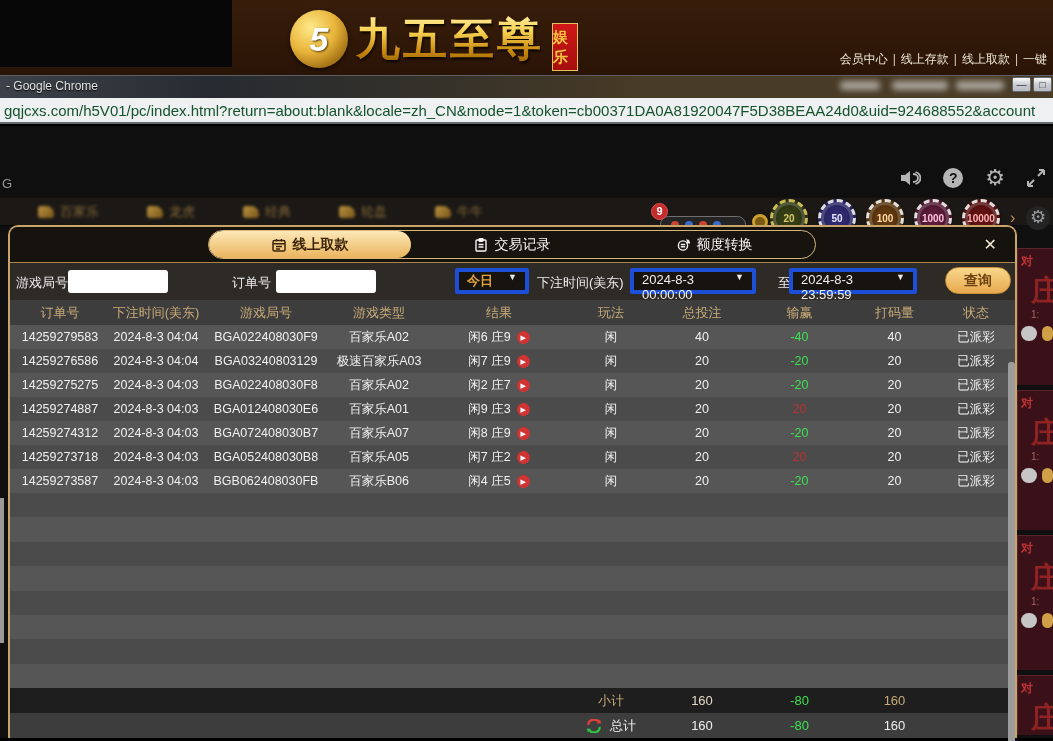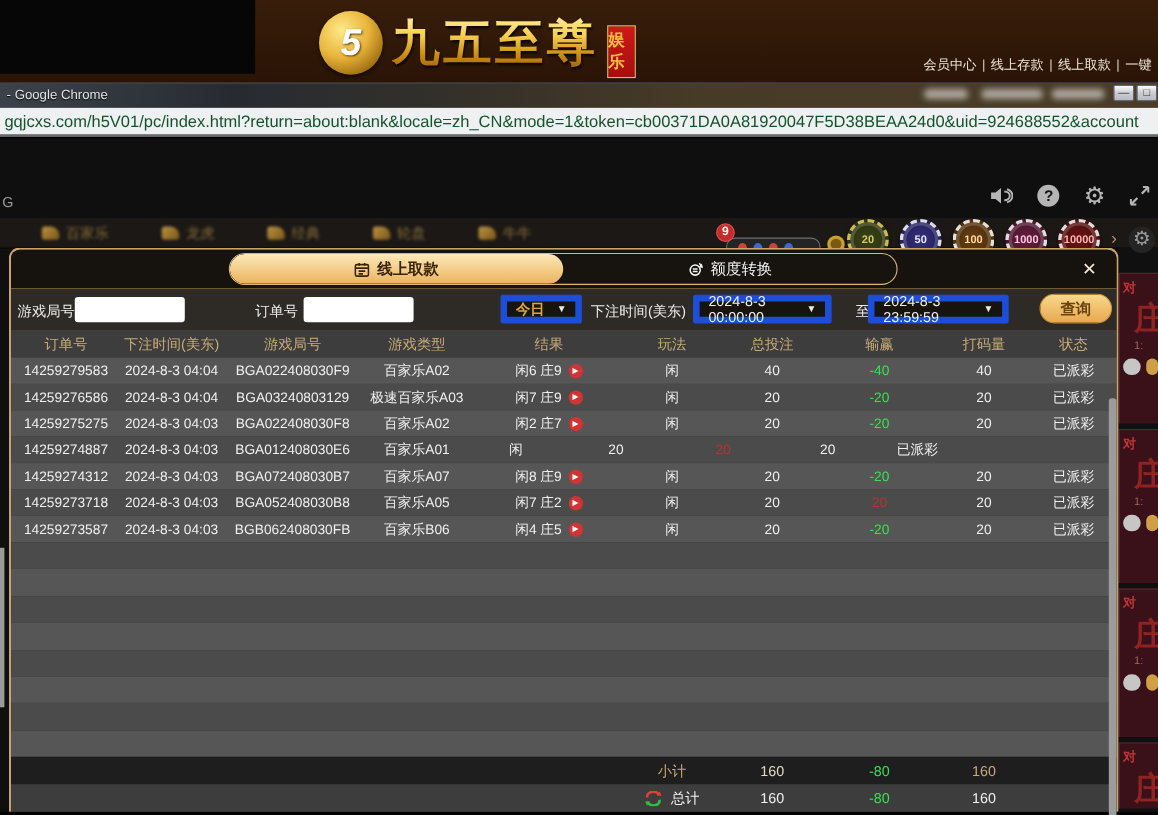--- a/index.html
+++ b/index.html
@@ -104,22 +104,22 @@
   .tab.active { background:linear-gradient(180deg,#fde8b8,#eab45e); border-radius:15px;
     color:#3a2408; font-weight:bold; }
   .tab svg { display:block; }
   .close-btn { position:absolute; right:18px; top:8px; color:#f2e7d2; font-size:16px; font-weight:bold; cursor:pointer; }
 
   .filter-bar { position:relative; height:37px; background:#2e2b27; flex:none; font-size:13px; color:#ececec; }
   .flabel { position:absolute; top:11px; }
   .fl1 { left:6px; } .fl2 { left:222px; } .fl-time { left:527px; } .fl-to { left:768px; }
   .finput { position:absolute; top:7px; width:100px; height:23px; background:#fff; border:none; border-radius:3px; padding:0 6px; font-size:12px; }
   .fi1 { left:58px; } .fi2 { left:266px; }
-  .fselect { position:absolute; top:5px; height:26px; background:#17140f; border:6px solid #1d4ed8;
-    border-radius:2px; display:flex; align-items:center; justify-content:space-between;
+  .fselect { position:absolute; top:5px; height:26px; background:#17140f; border:4px solid #1d4ed8;
+    border-radius:2px; display:flex; align-items:flex-start; justify-content:space-between;
     padding:0 8px; cursor:pointer; color:#f0f0f0; }
   .fs-range { left:445px; width:74px; color:#e2a440; font-weight:bold; }
   .fs-from { left:620px; width:126px; } .fs-to { left:779px; width:128px; }
   .caret { font-size:9px; color:#e8e8e8; margin-left:8px; }
   .search-btn { position:absolute; left:935px; top:4px; width:66px; height:27px; border-radius:14px;
     background:linear-gradient(180deg,#f8d78c,#e8a94f); border:1px solid #c98f35;
     color:#6b4210; font-size:14px; font-weight:bold; text-align:center; line-height:25px; cursor:pointer; }
 
   .table-wrap { flex:1; display:flex; flex-direction:column; position:relative; }
   .thead { height:25px; background:#3d3d3d; display:flex; flex:none; color:#c9ab77; font-size:13px; }
@@ -297,20 +297,31 @@
                 <line x1="9.5" y1="1" x2="9.5" y2="3.5"></line>
                 <line x1="4" y1="8.5" x2="10" y2="8.5"></line>
                 <line x1="4" y1="11" x2="8" y2="11"></line>
               </svg>
           </span>
           <span>线上取款</span>
         </div>
         <div class="tab">
           <span>
             <svg width="14" height="14" viewBox="0 0 14 14" stroke="currentColor" fill="none" stroke-width="1.4">
+                <rect x="2" y="2" width="10" height="11" rx="1"></rect>
+                <rect x="5" y="0.8" width="4" height="2.4" rx="0.6" fill="currentColor"></rect>
+                <line x1="4.5" y1="6.5" x2="9.5" y2="6.5"></line>
+                <line x1="4.5" y1="9" x2="9.5" y2="9"></line>
+              </svg>
+          </span>
+          <span>交易记录</span>
+        </div>
+        <div class="tab">
+          <span>
+            <svg width="14" height="14" viewBox="0 0 14 14" stroke="currentColor" fill="none" stroke-width="1.4">
                 <circle cx="7" cy="7.5" r="4.6"></circle>
                 <line x1="4.8" y1="6.5" x2="9.2" y2="6.5"></line>
                 <line x1="4.8" y1="8.8" x2="9.2" y2="8.8"></line>
                 <path d="M10.5 1.5 a6 6 0 0 1 2.5 3"></path>
                 <path d="M13.3 4.8 l-1.8-.4 1.1-1.4z" fill="currentColor"></path>
               </svg>
           </span>
           <span>额度转换</span>
         </div>
       </div>
@@ -402,20 +413,26 @@
             <div class="cell c6">20</div>
             <div class="cell c7 neg">-20</div>
             <div class="cell c8">20</div>
             <div class="cell c9">已派彩</div>
           </div>
           <div class="trow even">
             <div class="cell c0">14259274887</div>
             <div class="cell c1">2024-8-3 04:03</div>
             <div class="cell c2">BGA012408030E6</div>
             <div class="cell c3">百家乐A01</div>
+            <div class="cell c4">
+              <span>闲9 庄3</span>
+              <span class="play-btn">
+                <span class="tri">▶</span>
+              </span>
+            </div>
             <div class="cell c5">闲</div>
             <div class="cell c6">20</div>
             <div class="cell c7 pos">20</div>
             <div class="cell c8">20</div>
             <div class="cell c9">已派彩</div>
           </div>
           <div class="trow odd">
             <div class="cell c0">14259274312</div>
             <div class="cell c1">2024-8-3 04:03</div>
             <div class="cell c2">BGA072408030B7</div>

